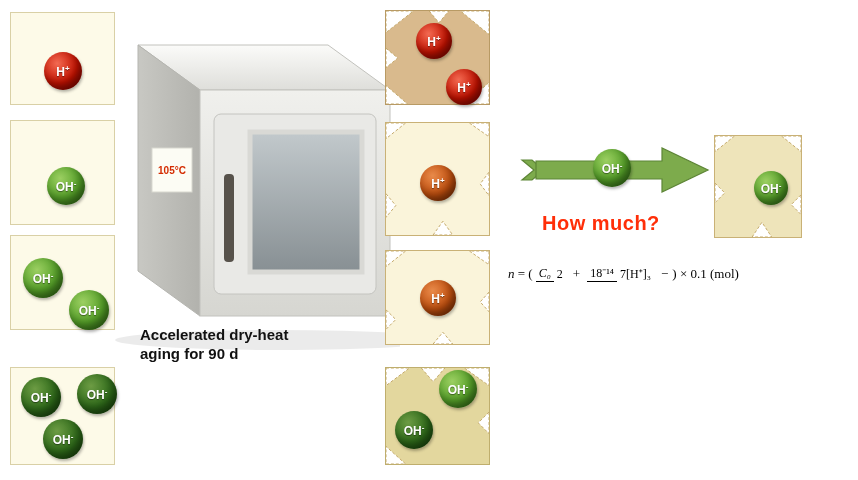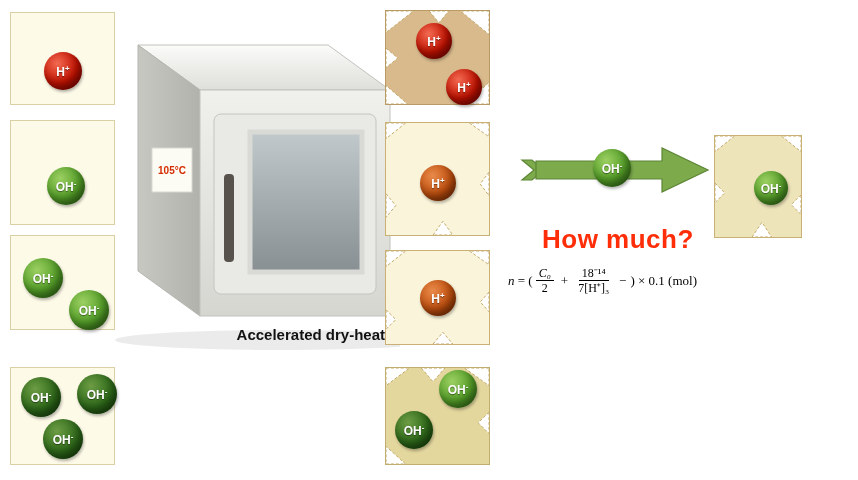--- a/index.html
+++ b/index.html
@@ -23,38 +23,38 @@
     box-shadow:inset -4px -6px 8px rgba(0,0,0,.35), 1px 2px 3px rgba(0,0,0,.3);
   }
   .ion sup{font-size:8px;vertical-align:super;}
   .ion.red{background:radial-gradient(circle at 35% 30%, #f26a52, var(--ion_red,#c41200) 55%, #700000);}
   .ion.orange{background:radial-gradient(circle at 35% 30%, #e88a4a, var(--ion_orange,#c2500f) 55%, #6e2500);}
   .ion.green{background:radial-gradient(circle at 35% 30%, #9ccf62, var(--ion_green,#55a028) 55%, #275f10);}
   .ion.dkgreen{background:radial-gradient(circle at 35% 30%, #6d9c44, var(--ion_dark_green,#2f6b1a) 55%, #103a06);}
   
   .oven{position:absolute;left:100px;top:28px;width:300px;height:325px;}
   .oven-caption{
-    position:absolute;left:140px;top:326px;width:245px;text-align:right;
+    position:absolute;left:140px;top:326px;width:245px;text-align:left;
     font-weight:bold;font-size:15px;color:#111;line-height:1.25;
   }
   
   .arrow-svg{position:absolute;left:520px;top:142px;width:192px;height:56px;}
   .arrow-svg polygon{fill:var(--arrow_green,#7dab4c);stroke:#5d8536;stroke-width:1.2;}
   .question{
-    position:absolute;left:542px;top:212px;font-weight:bold;font-size:26px;
-    color:var(--question_color,#ff2e08);letter-spacing:.5px;margin-top:12px;
+    position:absolute;left:542px;top:212px;font-weight:bold;font-size:20px;
+    color:var(--question_color,#ff2e08);letter-spacing:.5px;
   }
   
   .formula{
     position:absolute;left:508px;top:266px;display:flex;align-items:center;
     font-family:"Liberation Serif",serif;font-size:13px;color:#000;white-space:pre;
   }
   .formula .it{font-style:italic;}
   .formula .op{margin:0 4px;}
-  .frac{display:inline-flex;flex-direction:column;align-items:center;margin:0 3px;
+  .frac{display:inline-flex;align-items:center;margin:0 3px;
         font-size:12px;line-height:1.2;text-align:center;}
   .frac .num{border-bottom:1px solid #000;padding:0 3px;display:block;}
   .frac .den{padding:0 3px;display:block;}
   .formula sub{font-size:8px;}
 </style>
 </head>
 <body>
 
 <div class="canvas">
 
@@ -116,20 +116,21 @@
     <rect x="100" y="62" width="190" height="226" fill="url(#gFront)" stroke="#c2c2bd"></rect>
     <rect x="114" y="86" width="162" height="180" rx="7" fill="#e9e9e6" stroke="#c4c4c0"></rect>
     <rect x="150" y="104" width="112" height="140" fill="url(#gGlass)" stroke="#d9d9d5" stroke-width="5"></rect>
     <rect x="124" y="146" width="10" height="88" rx="4" fill="#57524b"></rect>
     <rect x="52" y="120" width="40" height="44" fill="#fcfcf4" stroke="#d8d8cf"></rect>
     <text x="72" y="146" text-anchor="middle" font-size="10" font-weight="bold" fill="#d42b00">105°C</text>
   </svg>
 
   <div class="oven-caption">
     <div>Accelerated dry-heat</div>
+    <div>aging for 90 d</div>
   </div>
 
   <div class="cell tan" style="left:385px;top:10px;width:105px;height:95px">
     <svg class="tears" viewBox="0 0 105 95" preserveAspectRatio="none">
       <polygon points="0,0 28,0 0,22"></polygon>
       <polygon points="105,0 76,0 105,24"></polygon>
       <polygon points="44,0 54,12 64,0"></polygon>
       <polygon points="105,95 80,95 105,73"></polygon>
       <polygon points="0,95 22,95 0,76"></polygon>
       <polygon points="0,38 12,48 0,58"></polygon>

